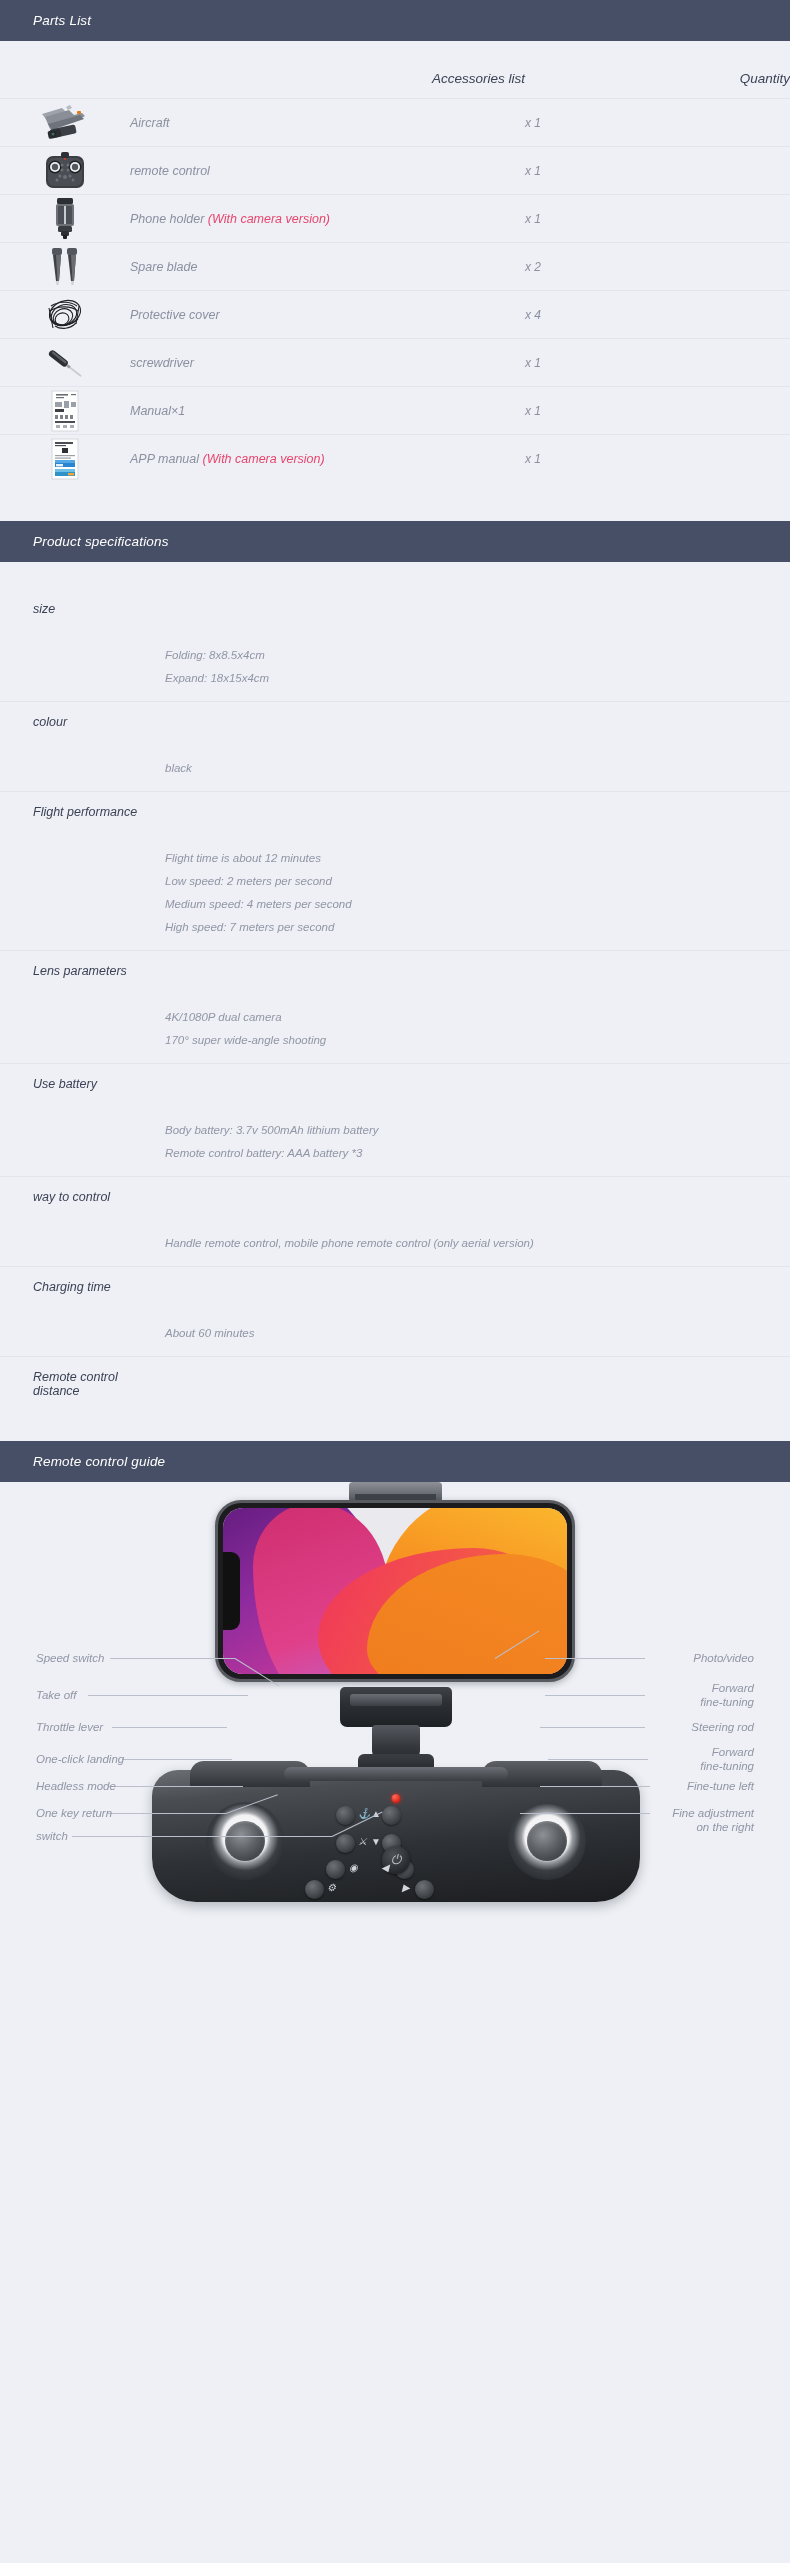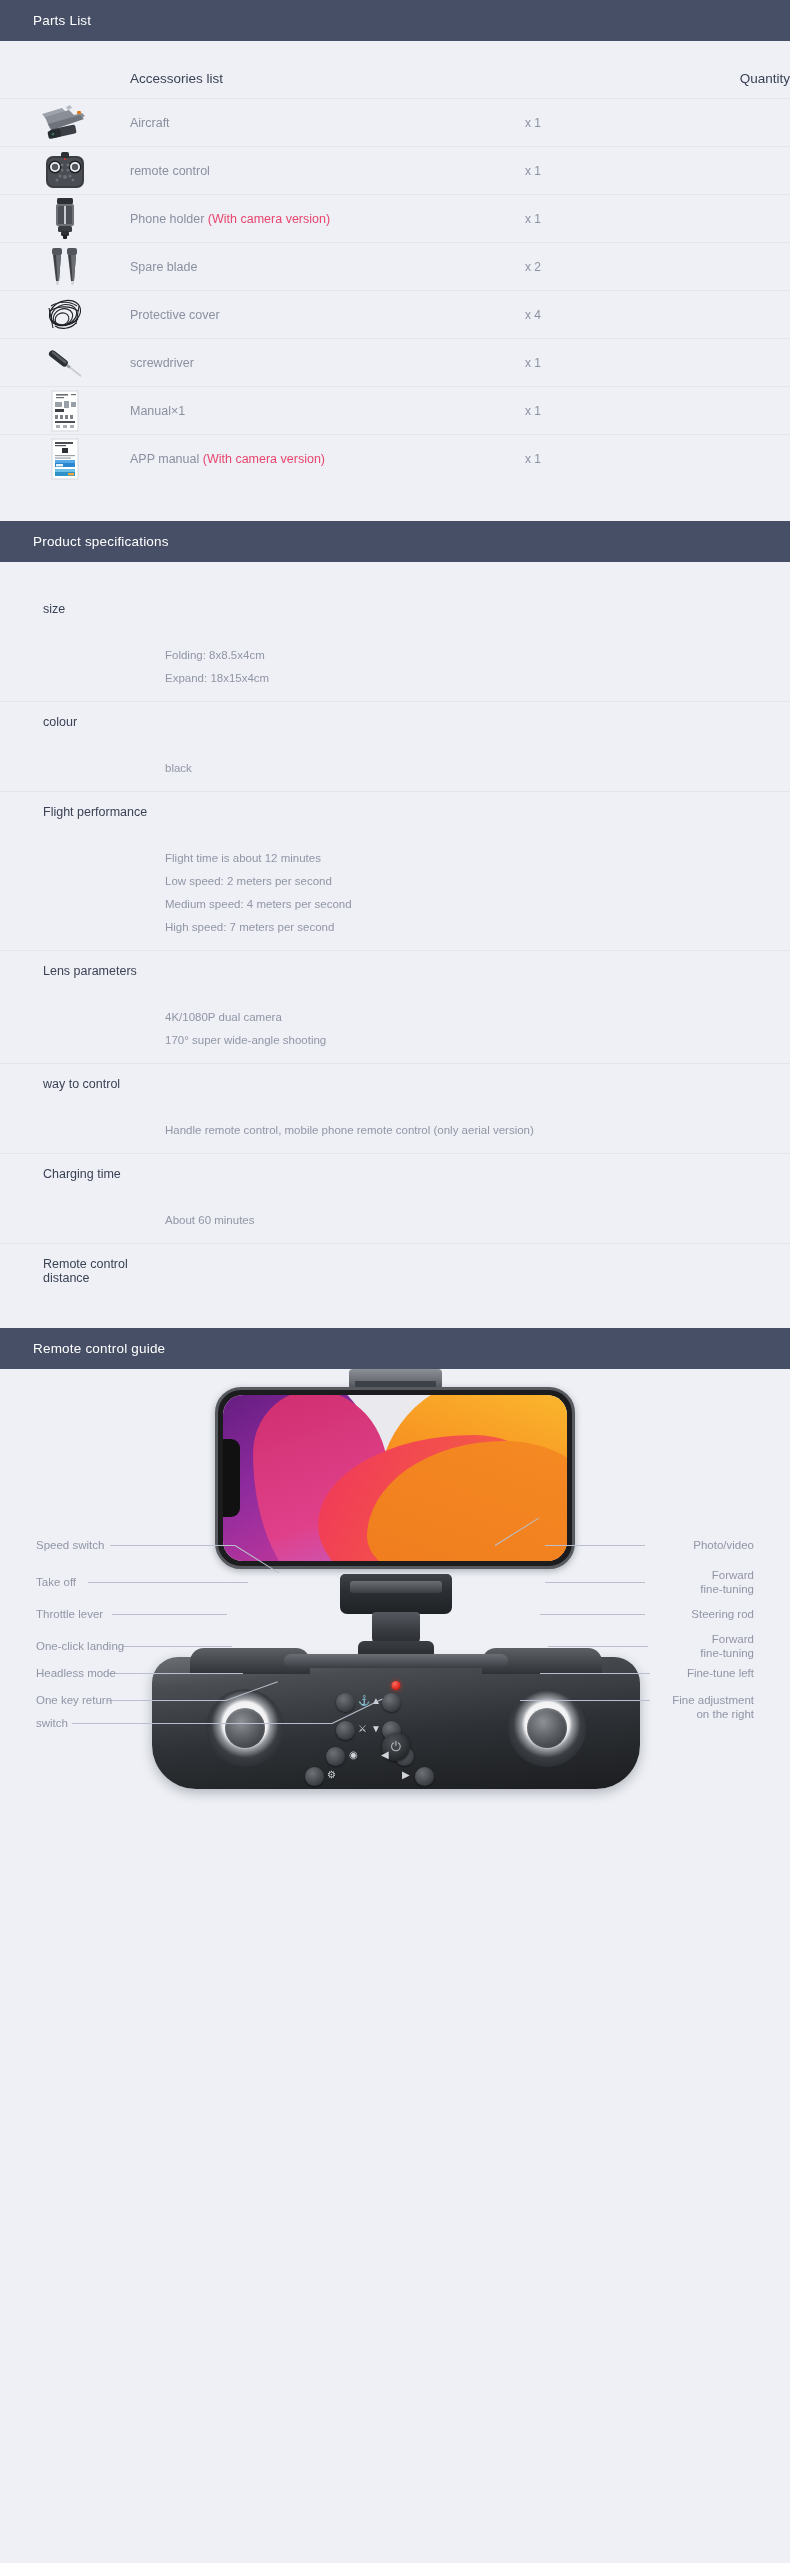--- a/index.html
+++ b/index.html
@@ -1,21 +1,21 @@
 <!DOCTYPE html>
 <html><head>
 <meta charset="utf-8">
 <style>
   * { box-sizing: border-box; margin: 0; padding: 0; }
   html, body {
     width: 790px;
     background: #eef0f5;
     font-family: "Liberation Sans", sans-serif;
   }
-  .page { width: 790px; position: relative; background: #86efac; }
+  .page { width: 790px; position: relative; background: #86efac; font-style: italic; }
 
   
   .section-bar {
     background: #474f66;
     height: 41px;
     display: flex;
     align-items: center;
     padding-left: 33px;
   }
   .section-bar .bar-title {
@@ -25,21 +25,21 @@
   }
 
   
   .parts-wrap { padding: 0 0 0 0; background: #eef0f5; }
   .parts-table { width: 100%; border-collapse: collapse; }
   .parts-table td, .parts-table th { vertical-align: middle; }
   .parts-head th {
     font-weight: normal;
     font-size: 13.5px;
     color: #3b4255;
-    text-align: left;
+    text-align: right;
     padding: 30px 0 12px 0;
   }
   .col-icon  { width: 130px; }
   .col-name  { width: 395px; }
   .col-qty   { width: 265px; }
   .parts-head .th-name { padding-left: 0; }
   .parts-head .th-qty  { text-align: right; padding-left: 0; }
 
   .parts-row { border-top: 1px solid #e2e5ec; }
   .parts-row td { height: 48px; padding: 0; }
@@ -59,21 +59,21 @@
   .spec-row {
     display: flex;
     border-top: 1px solid #e2e5ec;
     padding: 13px 0 13px 0;
     min-height: 38px;
   }
   .spec-row:first-child { border-top: none; padding-top: 40px; }
   .spec-label {
     width: 165px;
     flex: 0 0 165px;
-    padding-left: 43px;
+    padding-left: 33px;
     font-size: 12.5px;
     color: #3b4255;
   }
   .spec-values { flex: 1; padding-right: 12px; margin-top: 44px; }
   .spec-values div {
     font-size: 11.5px;
     color: #9196a6;
     line-height: 19px;
     margin-bottom: 4px;
   }
@@ -535,20 +535,27 @@
     </div>
 
     <div class="spec-row">
       <div class="spec-label">Lens parameters</div>
       <div class="spec-values">
         <div>4K/1080P dual camera</div>
         <div>170° super wide-angle shooting</div>
       </div>
     </div>
 
+    <div class="spec-row">
+      <div class="spec-label">Use battery</div>
+      <div class="spec-values">
+        <div>Body battery: 3.7v 500mAh lithium battery</div>
+        <div>Remote control battery: AAA battery *3</div>
+      </div>
+    </div>
 
     <div class="spec-row">
       <div class="spec-label">way to control</div>
       <div class="spec-values">
         <div>Handle remote control, mobile phone remote control (only aerial version)</div>
       </div>
     </div>
 
     <div class="spec-row">
       <div class="spec-label">Charging time</div>

